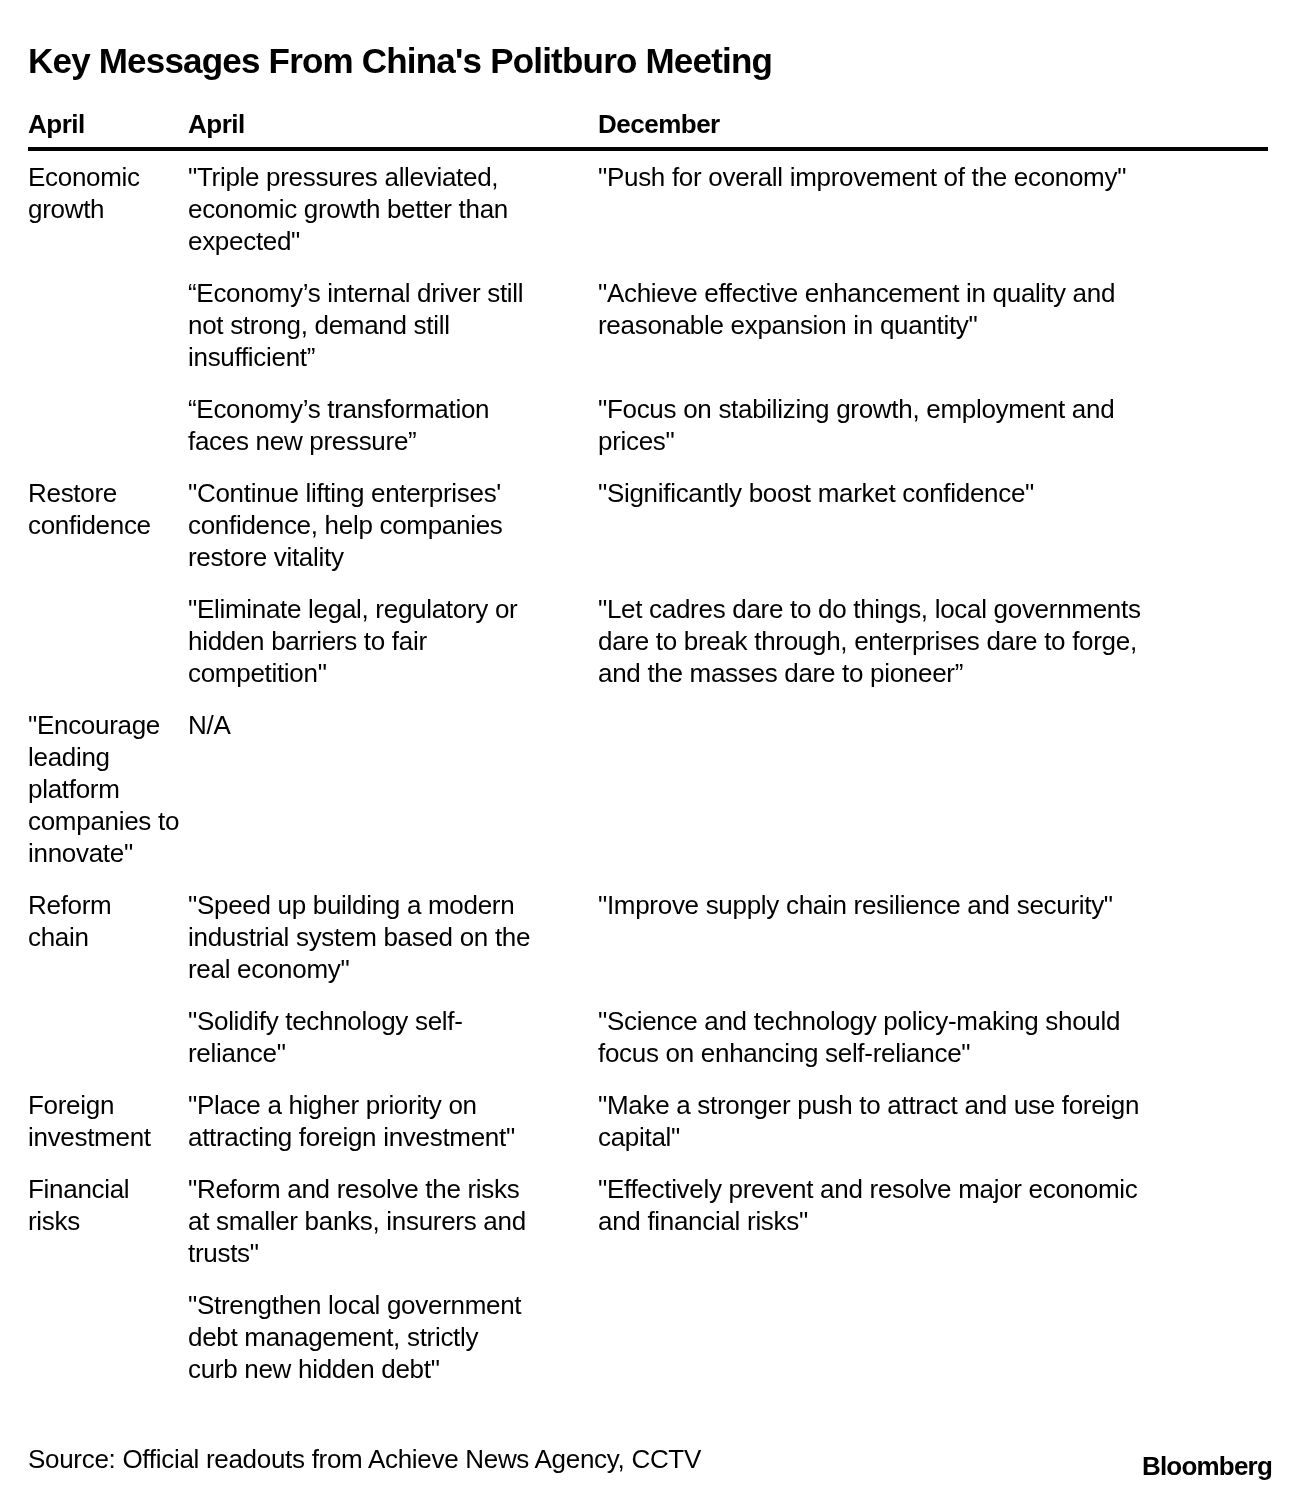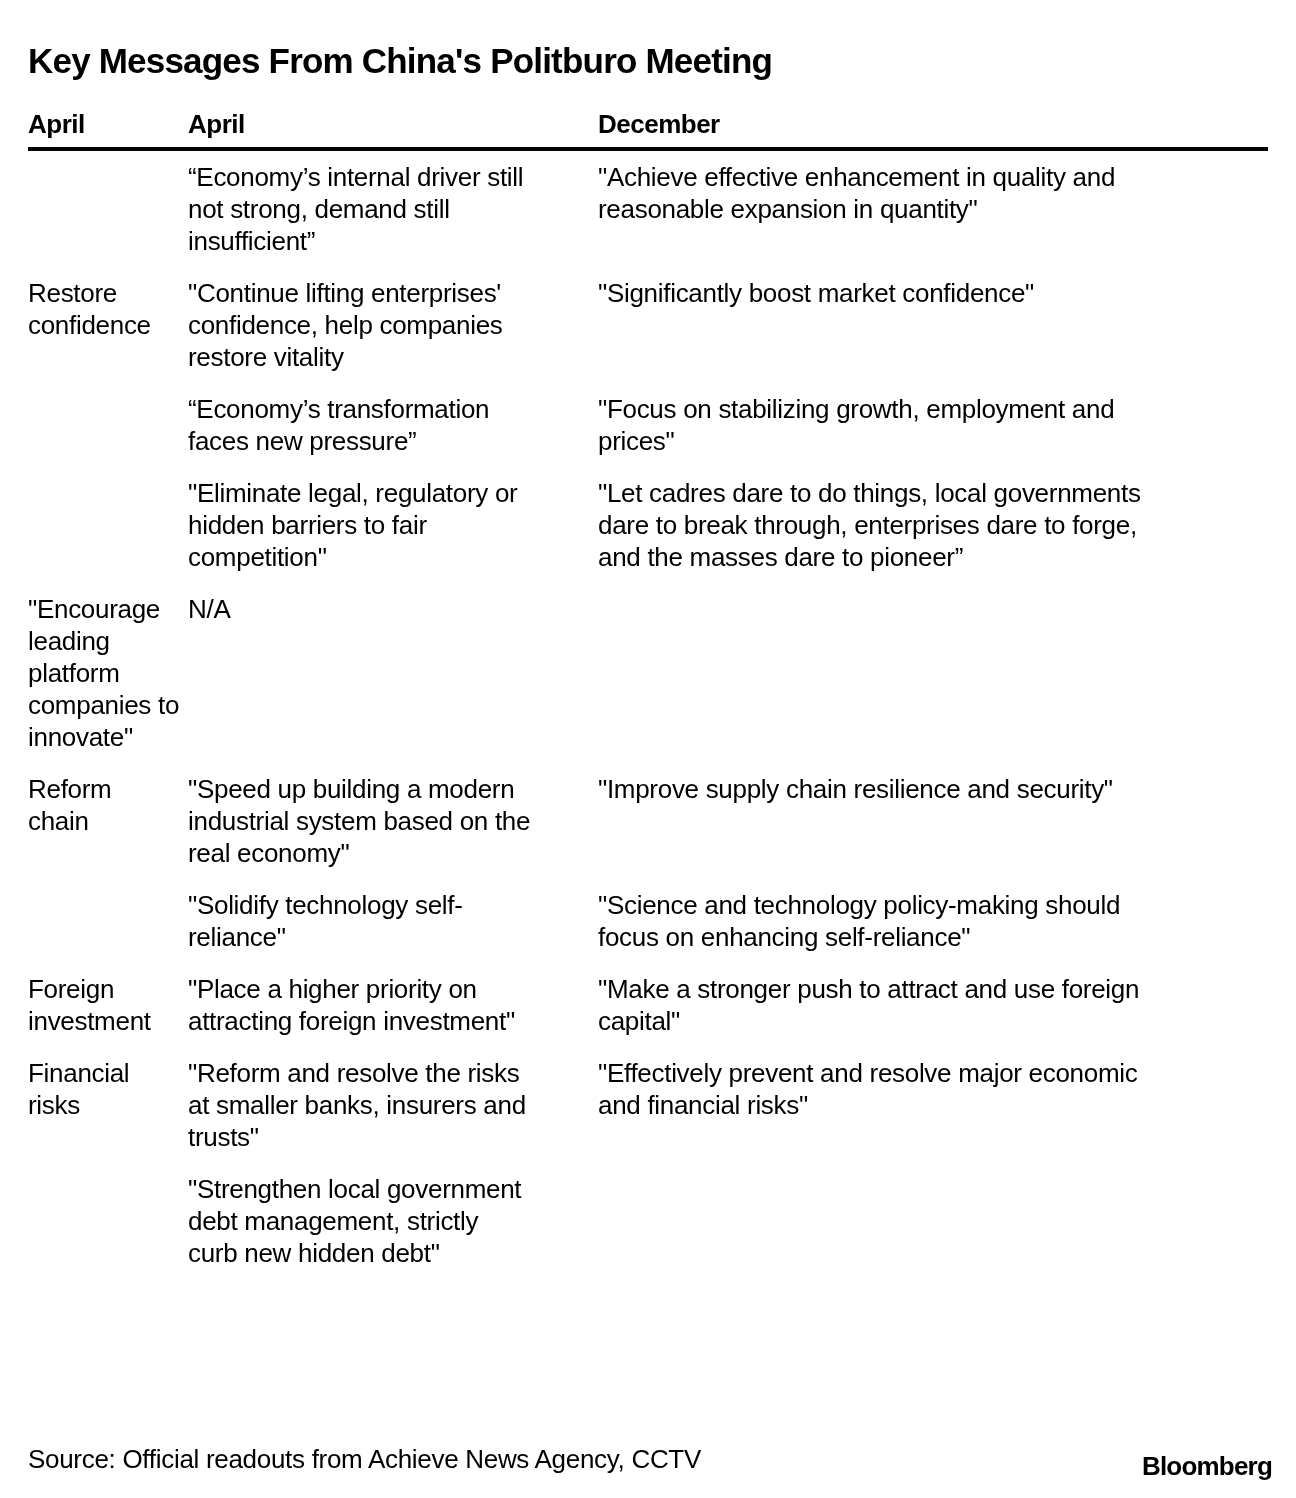--- a/index.html
+++ b/index.html
@@ -80,41 +80,49 @@
 <div class="title">Key Messages From China's Politburo Meeting</div>
 
 <div class="table">
   <div class="thead">
     <div class="th">April</div>
     <div class="th">April</div>
     <div class="th">December</div>
   </div>
   <div class="tbody">
     <div class="row">
+      <div class="cell topic">Economic
+growth</div>
+      <div class="cell april">"Triple pressures alleviated,
+economic growth better than
+expected"</div>
+      <div class="cell december">"Push for overall improvement of the economy"</div>
+    </div>
+    <div class="row">
       <div class="cell topic"></div>
       <div class="cell april">“Economy’s internal driver still
 not strong, demand still
 insufficient”</div>
       <div class="cell december">"Achieve effective enhancement in quality and
 reasonable expansion in quantity"</div>
     </div>
     <div class="row">
+      <div class="cell topic"></div>
+      <div class="cell april">“Economy’s transformation
+faces new pressure”</div>
+      <div class="cell december">"Focus on stabilizing growth, employment and
+prices"</div>
+    </div>
+    <div class="row">
       <div class="cell topic">Restore
 confidence</div>
       <div class="cell april">"Continue lifting enterprises'
 confidence, help companies
 restore vitality</div>
       <div class="cell december">"Significantly boost market confidence"</div>
-    </div>
-    <div class="row">
-      <div class="cell topic"></div>
-      <div class="cell april">“Economy’s transformation
-faces new pressure”</div>
-      <div class="cell december">"Focus on stabilizing growth, employment and
-prices"</div>
     </div>
     <div class="row">
       <div class="cell topic"></div>
       <div class="cell april">"Eliminate legal, regulatory or
 hidden barriers to fair
 competition"</div>
       <div class="cell december">"Let cadres dare to do things, local governments
 dare to break through, enterprises dare to forge,
 and the masses dare to pioneer”</div>
     </div>

